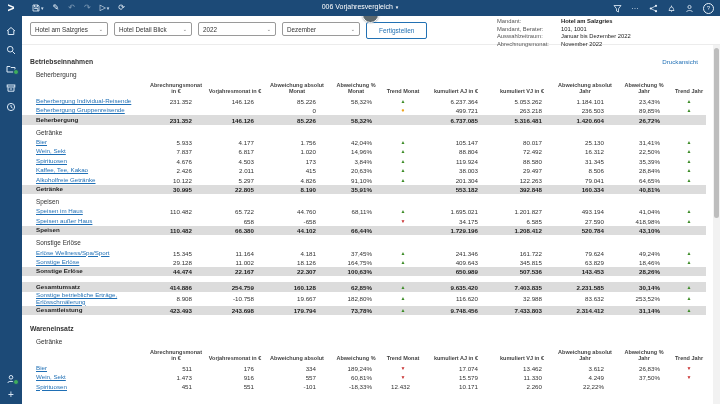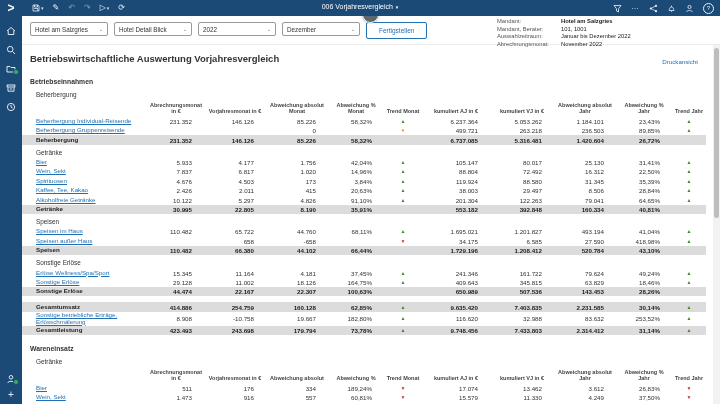--- a/index.html
+++ b/index.html
@@ -208,21 +208,20 @@
       </div>
     <div class="inforow">
         <span class="lbl">Abrechnungsmonat:</span>
         <span class="val">November 2022</span>
       </div>
   </div>
 </div>
 
 <div class="content">
   <div class="print-link">Druckansicht</div>
-  <div class="page-title">Betriebswirtschaftliche Auswertung Vorjahresvergleich</div>
   <div id="report">
       <div class="sec-label">Betriebseinnahmen</div>
       <div class="sub-label">Beherbergung</div>
       <div class="rgrid hrow">
         <div class="hcell"></div>
         <div class="hcell">Abrechnungsmonat in €</div>
         <div class="hcell">Vorjahresmonat in €</div>
         <div class="hcell">Abweichung absolut Monat</div>
         <div class="hcell">Abweichung % Monat</div>
         <div class="hcell">Trend Monat</div>

